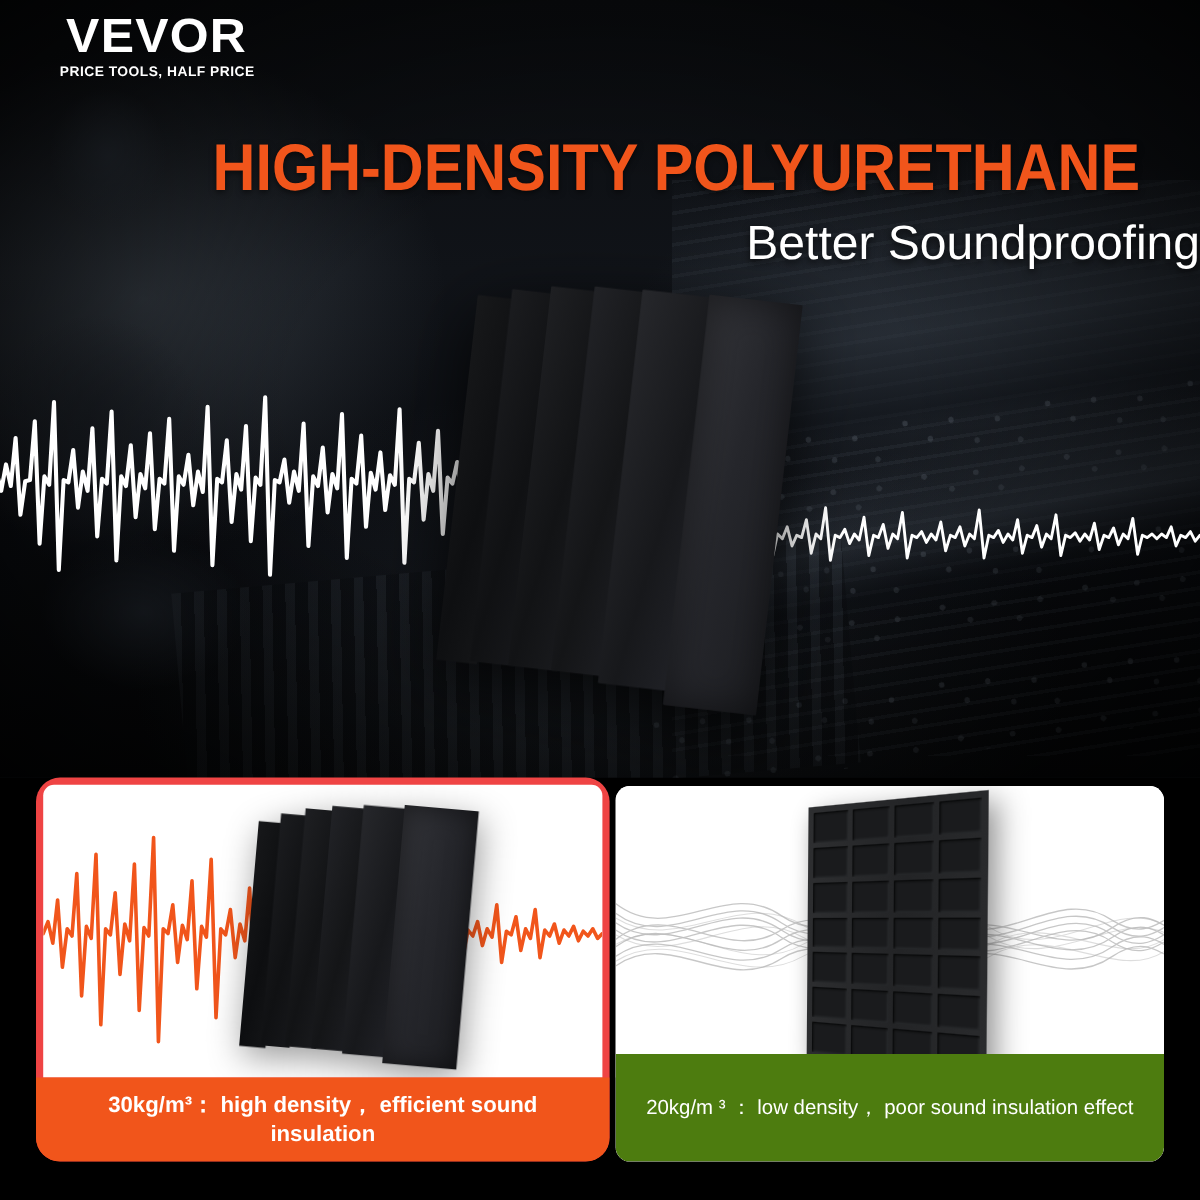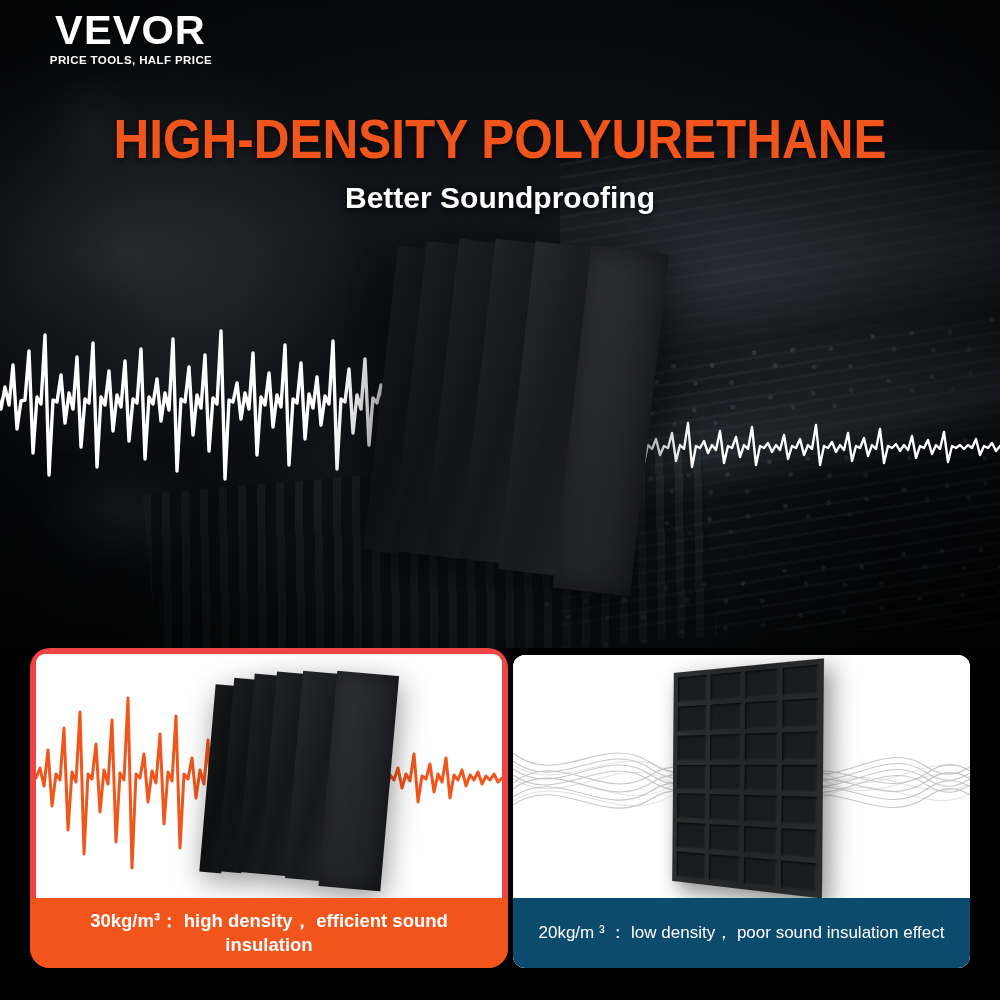--- a/index.html
+++ b/index.html
@@ -94,36 +94,36 @@
   }
   .logo-tag {
     color:#fff; font-weight:bold; font-size:11.5px;
     letter-spacing:0.4px; margin-top:5px; line-height:1;
     white-space:nowrap;
   }
 
   
   .headline {
     position:absolute; left:0; top:112px; width:1000px;
-    text-align:center; z-index:30;
+    text-align:right; z-index:30;
   }
   .headline-main {
     color:#F1551B;
     font-size:55px;
     font-weight:bold;
     letter-spacing:0px;
     line-height:1;
     transform:scaleX(0.9);
     font-family:"Liberation Sans", sans-serif;
     text-shadow:0 2px 6px rgba(0,0,0,0.6);
   }
   .headline-sub {
     color:#ffffff;
-    font-size:30px;
-    font-weight:bold;
+    font-size:40px;
+    font-weight:normal;
     margin-top:16px;
     line-height:1;
     text-shadow:0 2px 6px rgba(0,0,0,0.7);
   }
 
   
   .wave-left  { position:absolute; left:-8px; top:305px;  width:470px; height:190px; z-index:12; }
   .wave-right { position:absolute; left:612px; top:405px; width:392px; height:80px;  z-index:12; }
 
   
@@ -147,22 +147,22 @@
     left:513px; top:655px; width:457px; height:313px;
     border-radius:12px;
     background:#ffffff;
     overflow:hidden;
     z-index:24;
   }
   .cmp-right .cmp-img {
     position:relative; width:100%; height:243px; background:#fff; overflow:hidden;
   }
   .cmp-right .cmp-cap {
-    position:absolute; left:0; bottom:0; width:100%; height:70px;
-    background:#0c4a6e;
+    position:absolute; left:0; bottom:0; width:100%; height:90px;
+    background:#4d7c0f;
     border-radius:0 0 12px 12px;
     display:flex; align-items:center; justify-content:center;
     text-align:center;
   }
   .cmp-right .cmp-cap span {
     color:#ffffff; font-size:17px; font-weight:normal; line-height:1.35;
     padding:0 22px;
   }
 
   

